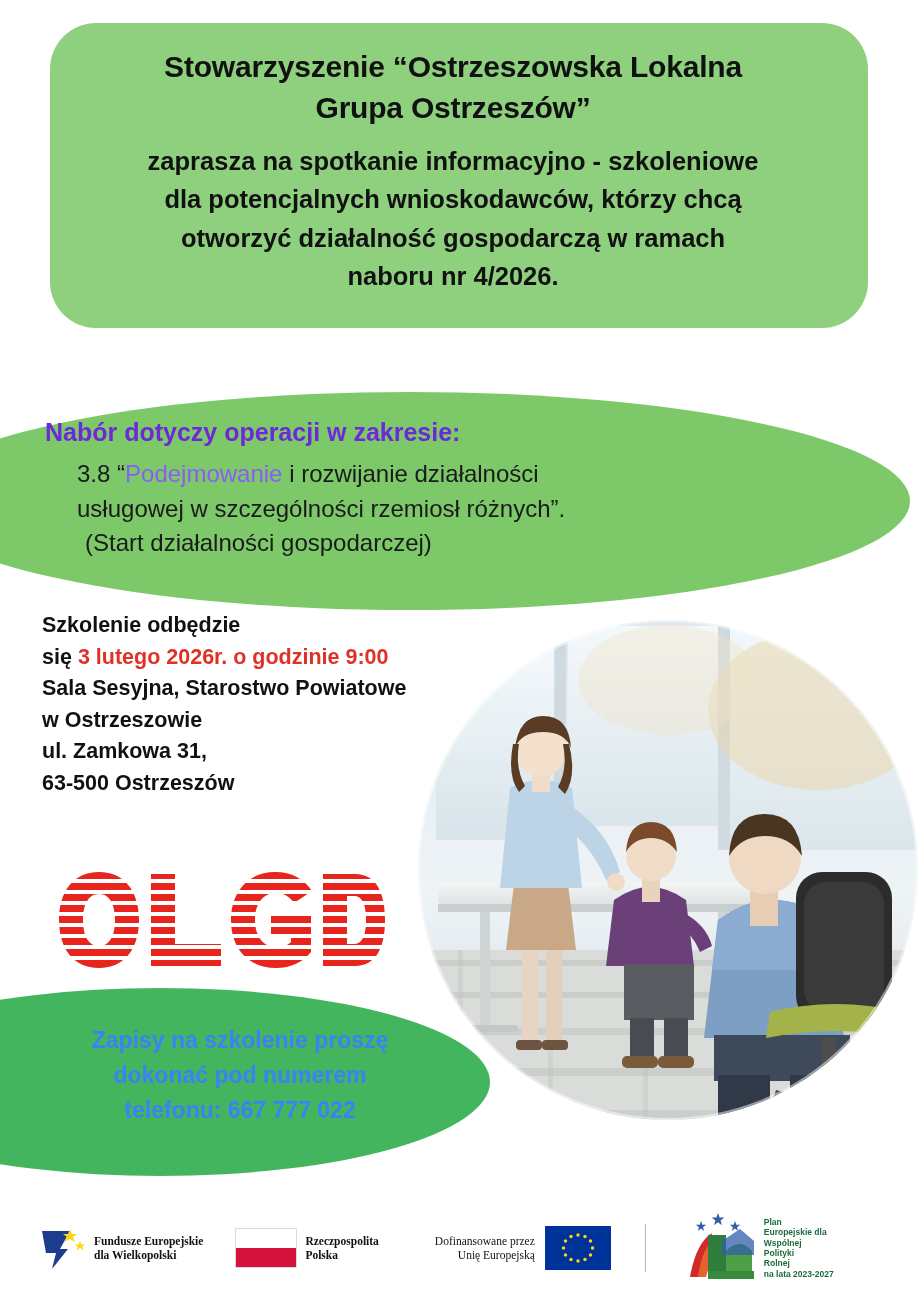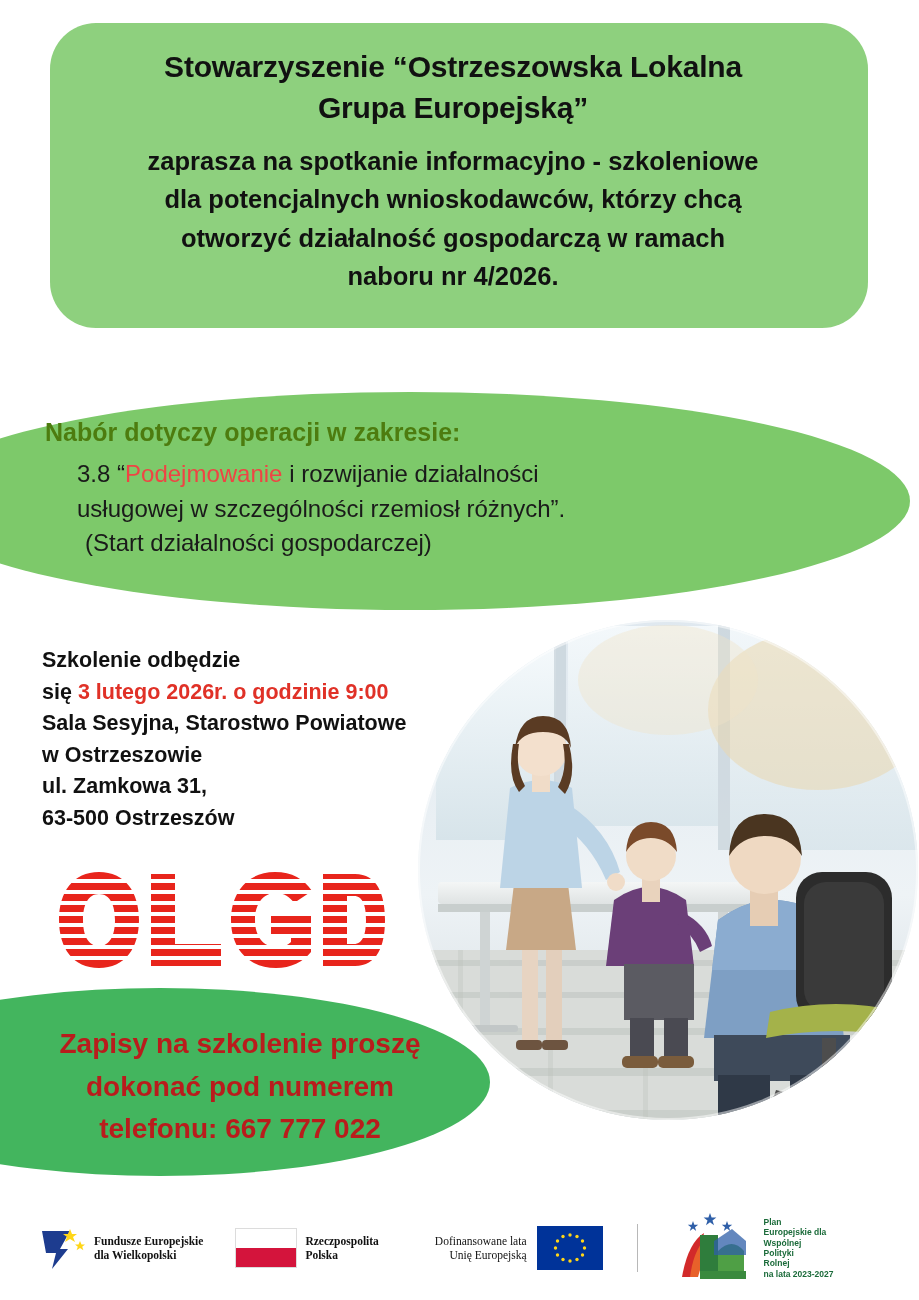--- a/index.html
+++ b/index.html
@@ -62,42 +62,42 @@
   }
   .scope-content {
     position: absolute;
     left: 45px;
     top: 418px;
     width: 790px;
   }
   .scope-heading {
     font-size: 25px;
     font-weight: bold;
-    color: #4d7c0f;
+    color: #6d28d9;
     margin: 0 0 10px 0;
   }
   .scope-line {
     font-size: 24px;
     line-height: 1.44;
     color: #1a1a1a;
     margin: 0;
     padding-left: 32px;
   }
   .scope-line.center-ish {
     padding-left: 40px;
   }
   .accent-red {
-    color: #ef4444;
+    color: #8b5cf6;
   }
 
   
   .details {
     position: absolute;
     left: 42px;
-    top: 645px;
+    top: 610px;
     width: 440px;
     font-size: 21.5px;
     font-weight: bold;
     line-height: 1.47;
     color: #111111;
   }
   .details div { white-space: nowrap; }
   .date-red { color: #e03127; }
 
   
@@ -130,24 +130,24 @@
     height: 188px;
     background: #43b55e;
     border-radius: 50% / 50%;
   }
   .signup-text {
     position: absolute;
     left: 30px;
     top: 1023px;
     width: 420px;
     text-align: center;
-    font-size: 28px;
+    font-size: 23px;
     font-weight: bold;
     line-height: 1.52;
-    color: #b91c1c;
+    color: #3b82f6;
   }
 
   
   .footer {
     position: absolute;
     left: 0;
     top: 1196px;
     width: 919px;
     height: 104px;
     display: flex;
@@ -194,21 +194,21 @@
   .psr-text .years { color: #1b6b3a; }
 </style>
 </head>
 <body>
 
 <div class="poster">
 
   <div class="header-box">
     <div class="header-title">
       <div>Stowarzyszenie “Ostrzeszowska Lokalna</div>
-      <div>Grupa Europejską”</div>
+      <div>Grupa Ostrzeszów”</div>
     </div>
     <div class="header-sub">
       <div>zaprasza na spotkanie informacyjno - szkoleniowe</div>
       <div>dla potencjalnych wnioskodawców, którzy chcą</div>
       <div>otworzyć działalność gospodarczą w ramach</div>
       <div>naboru nr 4/2026.</div>
     </div>
   </div>
 
   <div class="scope-ellipse"></div>
@@ -398,21 +398,21 @@
           <div class="red"></div>
         </div>
       <div class="f-text">
         <small>Rzeczpospolita</small>
         <small>Polska</small>
       </div>
     </div>
 
     <div class="f-item" style="margin-left:56px;">
       <div class="f-text" style="margin-left:0; margin-right:10px; font-weight:normal; text-align:right;">
-        <small style="font-weight:normal;">Dofinansowane lata</small>
+        <small style="font-weight:normal;">Dofinansowane przez</small>
         <small style="font-weight:normal;">Unię Europejską</small>
       </div>
       <div class="eu-flag">
         <svg width="66" height="44" viewBox="0 0 66 44">
           <rect width="66" height="44" fill="#003399"></rect>
           <g fill="#ffd617">
             <circle cx="33" cy="9" r="1.7"></circle>
               <circle cx="40" cy="10.5" r="1.7"></circle>
             <circle cx="45.5" cy="15" r="1.7"></circle>
               <circle cx="47.5" cy="22" r="1.7"></circle>
@@ -424,21 +424,21 @@
               <circle cx="18.5" cy="22" r="1.7"></circle>
             <circle cx="20.5" cy="15" r="1.7"></circle>
               <circle cx="26" cy="10.5" r="1.7"></circle>
           </g>
         </svg>
       </div>
     </div>
 
     <div class="f-divider" style="margin-left:34px;"></div>
 
-    <div class="f-item" style="margin-left:36px;gap:8px;">
+    <div class="f-item" style="margin-left:36px;">
       <svg width="76" height="74" viewBox="0 0 76 74">
         <g fill="#2f5fa8">
           <polygon points="36,2 37.6,6.6 42.4,6.6 38.5,9.5 40,14.2 36,11.3 32,14.2 33.5,9.5 29.6,6.6 34.4,6.6"></polygon>
           <polygon points="19,10 20.3,13.8 24.2,13.8 21,16.2 22.2,20 19,17.6 15.8,20 17,16.2 13.8,13.8 17.7,13.8"></polygon>
           <polygon points="53,10 54.3,13.8 58.2,13.8 55,16.2 56.2,20 53,17.6 49.8,20 51,16.2 47.8,13.8 51.7,13.8"></polygon>
         </g>
         <path d="M8 66 q6 -34 22 -44 q-4 22 -10 44 Z" fill="#d22a2a"></path>
         <path d="M16 66 q4 -30 18 -40 q-4 20 -10 40 Z" fill="#e8612a"></path>
         <path d="M26 24 L44 24 L44 66 L26 66 Z" fill="#2f7d3c"></path>
         <path d="M44 40 q14 -14 26 0 l0 26 l-26 0 Z" fill="#4f9f45"></path>

